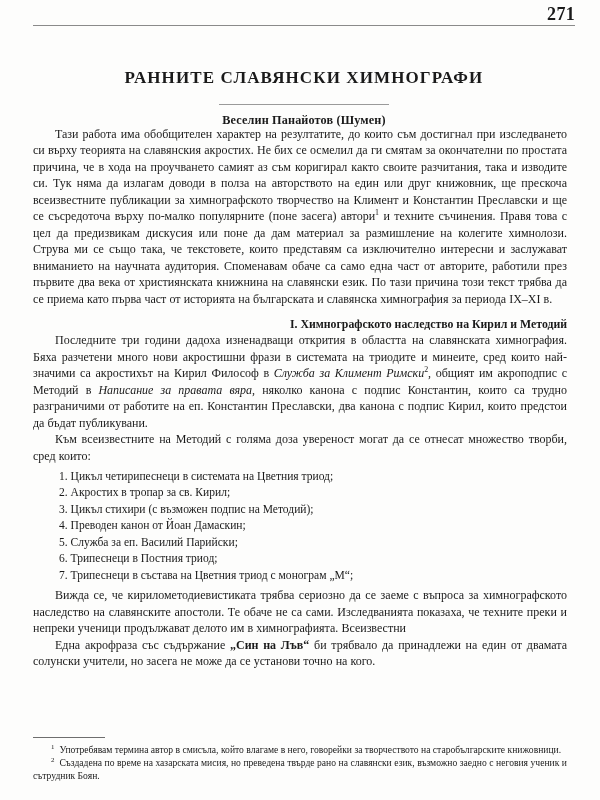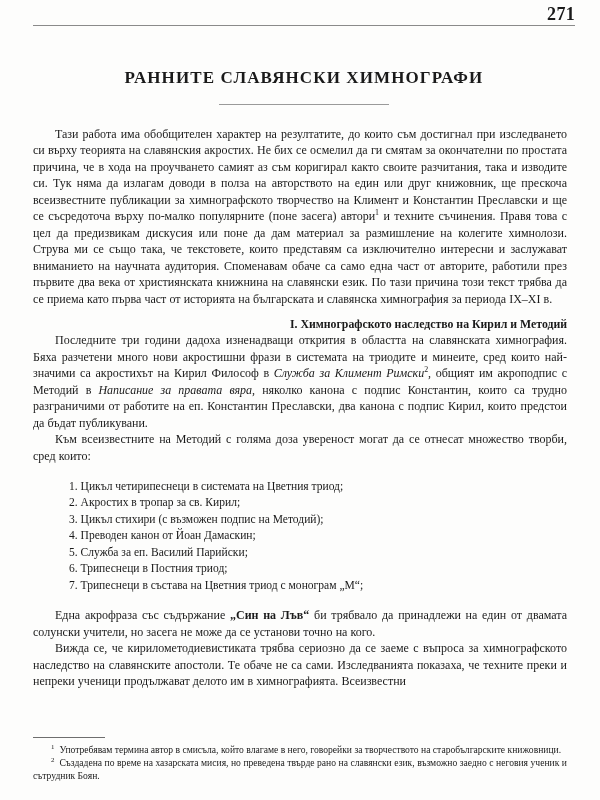--- a/index.html
+++ b/index.html
@@ -101,21 +101,21 @@
   h2.section-head {
     margin: 9px 0 0 0;
     font-size: 11.8px;
     font-weight: bold;
     line-height: 16.4px;
     text-align: right;
     text-indent: 14px;
   }
 
   ol.item-list {
-    margin: 14px;
+    margin: 4px;
     padding: 0;
     list-style: none;
   }
   ol.item-list li {
     font-size: 11.55px;
     line-height: 16.45px;
     text-indent: 22px;
     text-align: left;
   }
 
@@ -160,20 +160,21 @@
 <div class="page">
 
   <div class="running-head">
     <span class="folio">271</span>
     <div class="head-rule"></div>
   </div>
 
   <div class="title-block">
     <h1 class="doc-title">РАННИТЕ СЛАВЯНСКИ ХИМНОГРАФИ</h1>
     <div class="title-rule"></div>
+    <p class="byline">Веселин Панайотов (Шумен)</p>
   </div>
 
   <div class="body-col">
 
     <p class="para"><span>Тази работа има обобщителен характер на резултатите, до които съм достигнал при изследването си върху теорията на славянския акростих. Не бих се осмелил да ги смятам за окончателни по простата причина, че в хода на проучването самият аз съм коригирал както своите разчитания, така и изводите си. Тук няма да излагам доводи в полза на авторството на един или друг книжовник, ще прескоча всеизвестните публикации за химнографското творчество на Климент и Константин Преславски и ще се съсредоточа върху по-малко популярните (поне засега) автори</span><sup>1</sup><span> и техните съчинения. Правя това с цел да предизвикам дискусия или поне да дам материал за размишление на колегите химнолози. Струва ми се също така, че текстовете, които представям са изключително интересни и заслужават вниманието на научната аудитория. Споменавам обаче са само една част от авторите, работили през първите два века от християнската книжнина на славянски език. По тази причина този текст трябва да се приема като първа част от историята на българската и славянска химнография за периода IX–XI в.</span></p>
 
     <h2 class="section-head">I. Химнографското наследство на Кирил и Методий</h2>
 
     <p class="para"><span>Последните три години дадоха изненадващи открития в областта на славянската химнография. Бяха разчетени много нови акростишни фрази в системата на триодите и минеите, сред които най-значими са акростихът на Кирил Философ в </span><i>Служба за Климент Римски</i><sup>2</sup><span>, общият им акроподпис с Методий в </span><i>Написание за правата вяра</i><span>, няколко канона с подпис Константин, които са трудно разграничими от работите на еп. Константин Преславски, два канона с подпис Кирил, които предстои да бъдат публикувани.</span></p>
 
@@ -182,23 +183,23 @@
     <ol class="item-list">
       <li>1. Цикъл четирипеснеци в системата на Цветния триод;</li>
       <li>2. Акростих в тропар за св. Кирил;</li>
       <li>3. Цикъл стихири (с възможен подпис на Методий);</li>
       <li>4. Преводен канон от Йоан Дамаскин;</li>
       <li>5. Служба за еп. Василий Парийски;</li>
       <li>6. Трипеснеци в Постния триод;</li>
       <li>7. Трипеснеци в състава на Цветния триод с монограм „М“;</li>
     </ol>
 
+    <p class="para">Вижда се, че кирилометодиевистиката трябва сериозно да се заеме с въпроса за химнографското наследство на славянските апостоли. Те обаче не са сами. Изследванията показаха, че техните преки и непреки ученици продължават делото им в химнографията. Всеизвестни</p>
+
     <p class="para"><span>Една акрофраза със съдържание </span><b>„Син на Лъв“</b><span> би трябвало да принадлежи на един от двамата солунски учители, но засега не може да се установи точно на кого.</span></p>
-
-    <p class="para">Вижда се, че кирилометодиевистиката трябва сериозно да се заеме с въпроса за химнографското наследство на славянските апостоли. Те обаче не са сами. Изследванията показаха, че техните преки и непреки ученици продължават делото им в химнографията. Всеизвестни</p>
 
   </div>
 
   <div class="footnotes">
     <div class="fn-rule"></div>
     <p class="footnote"><span class="fn-mark">1</span><span>Употребявам термина автор в смисъла, който влагаме в него, говорейки за творчеството на старобългарските книжовници.</span></p>
     <p class="footnote"><span class="fn-mark">2</span><span>Създадена по време на хазарската мисия, но преведена твърде рано на славянски език, възможно заедно с неговия ученик и сътрудник Боян.</span></p>
   </div>
 
 </div>

